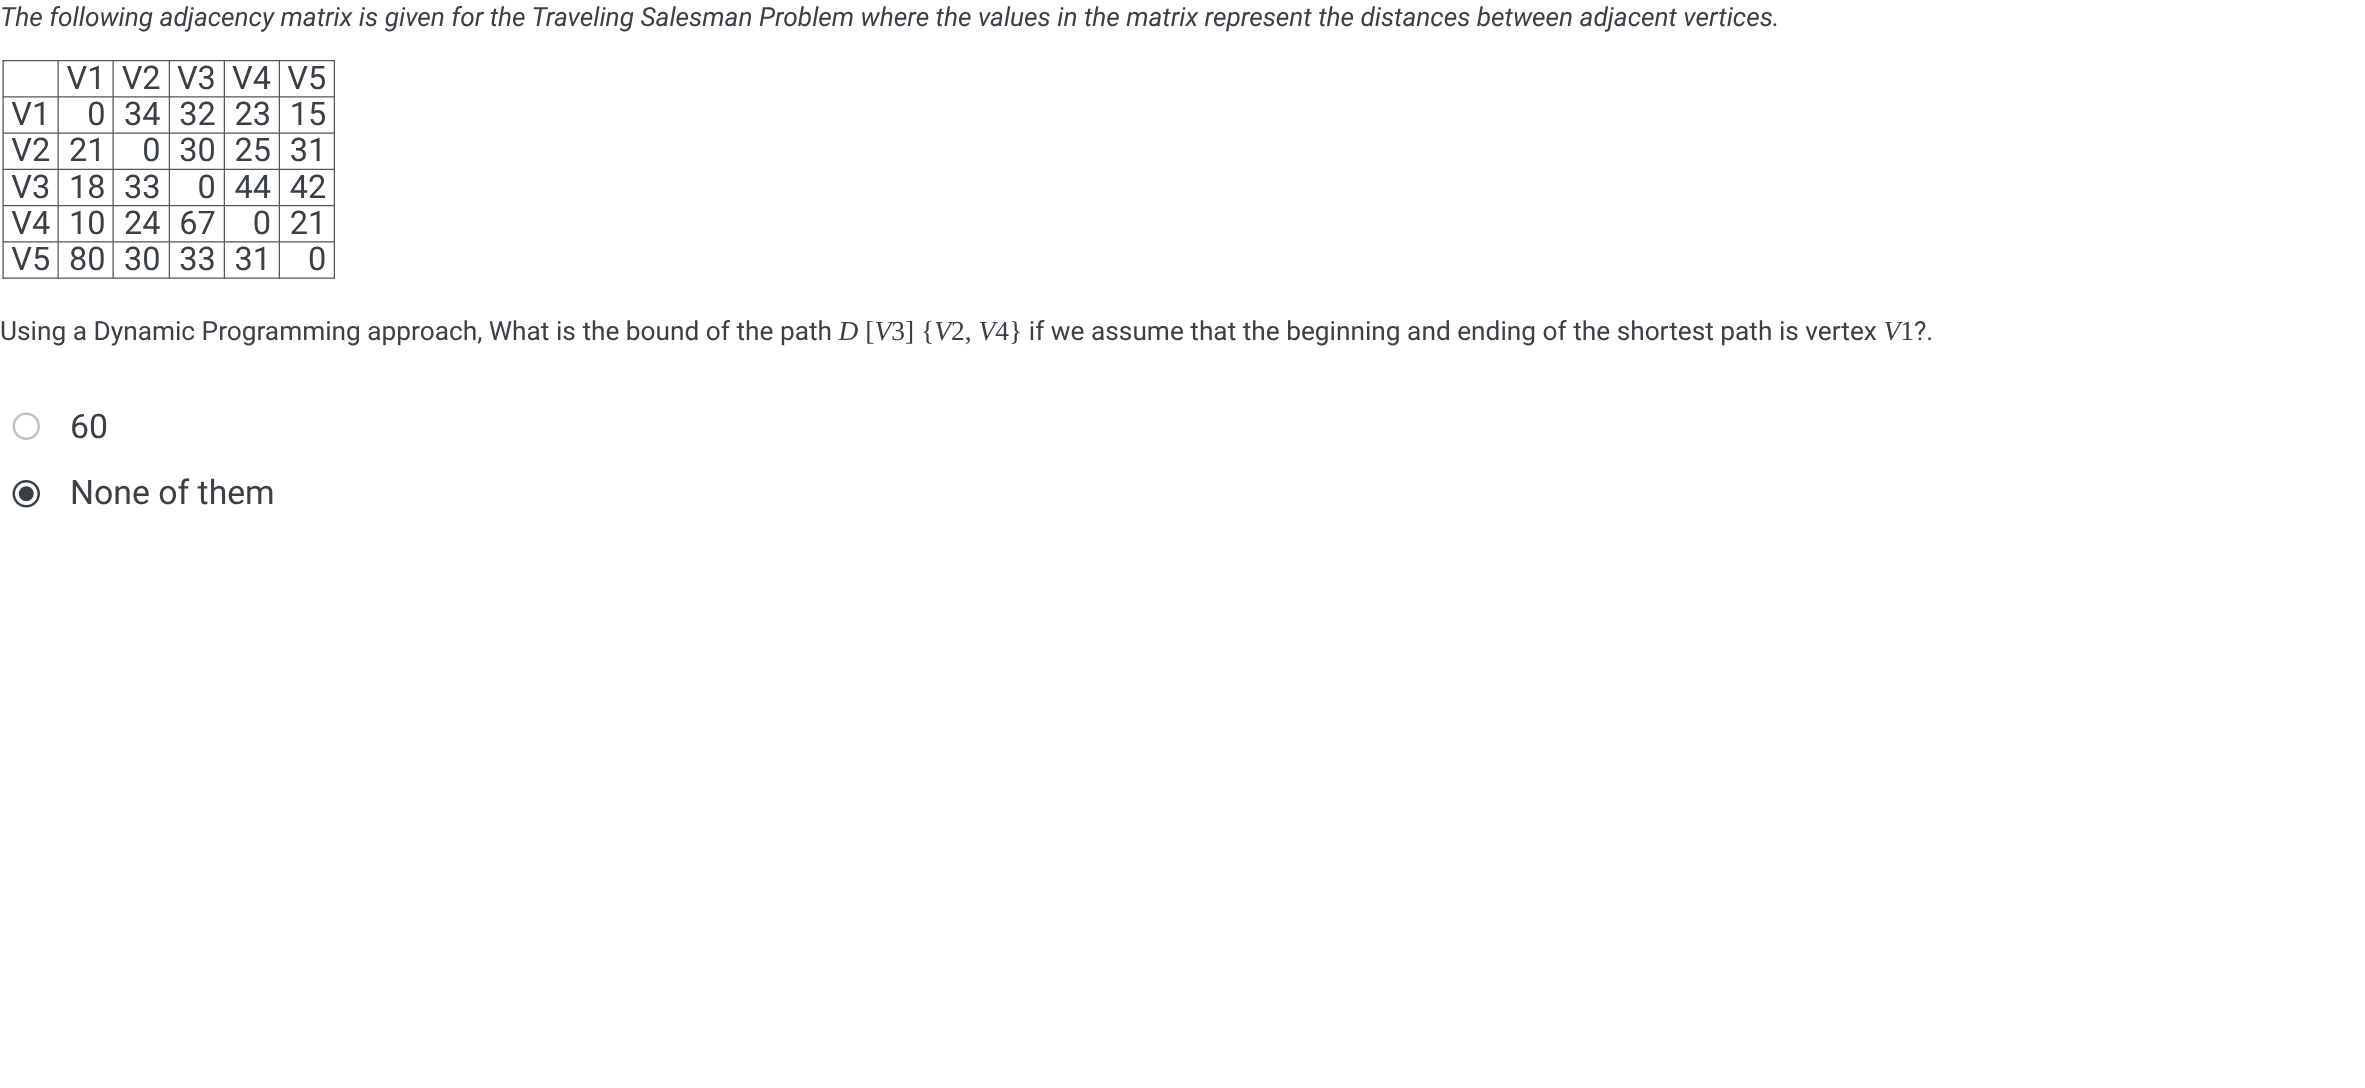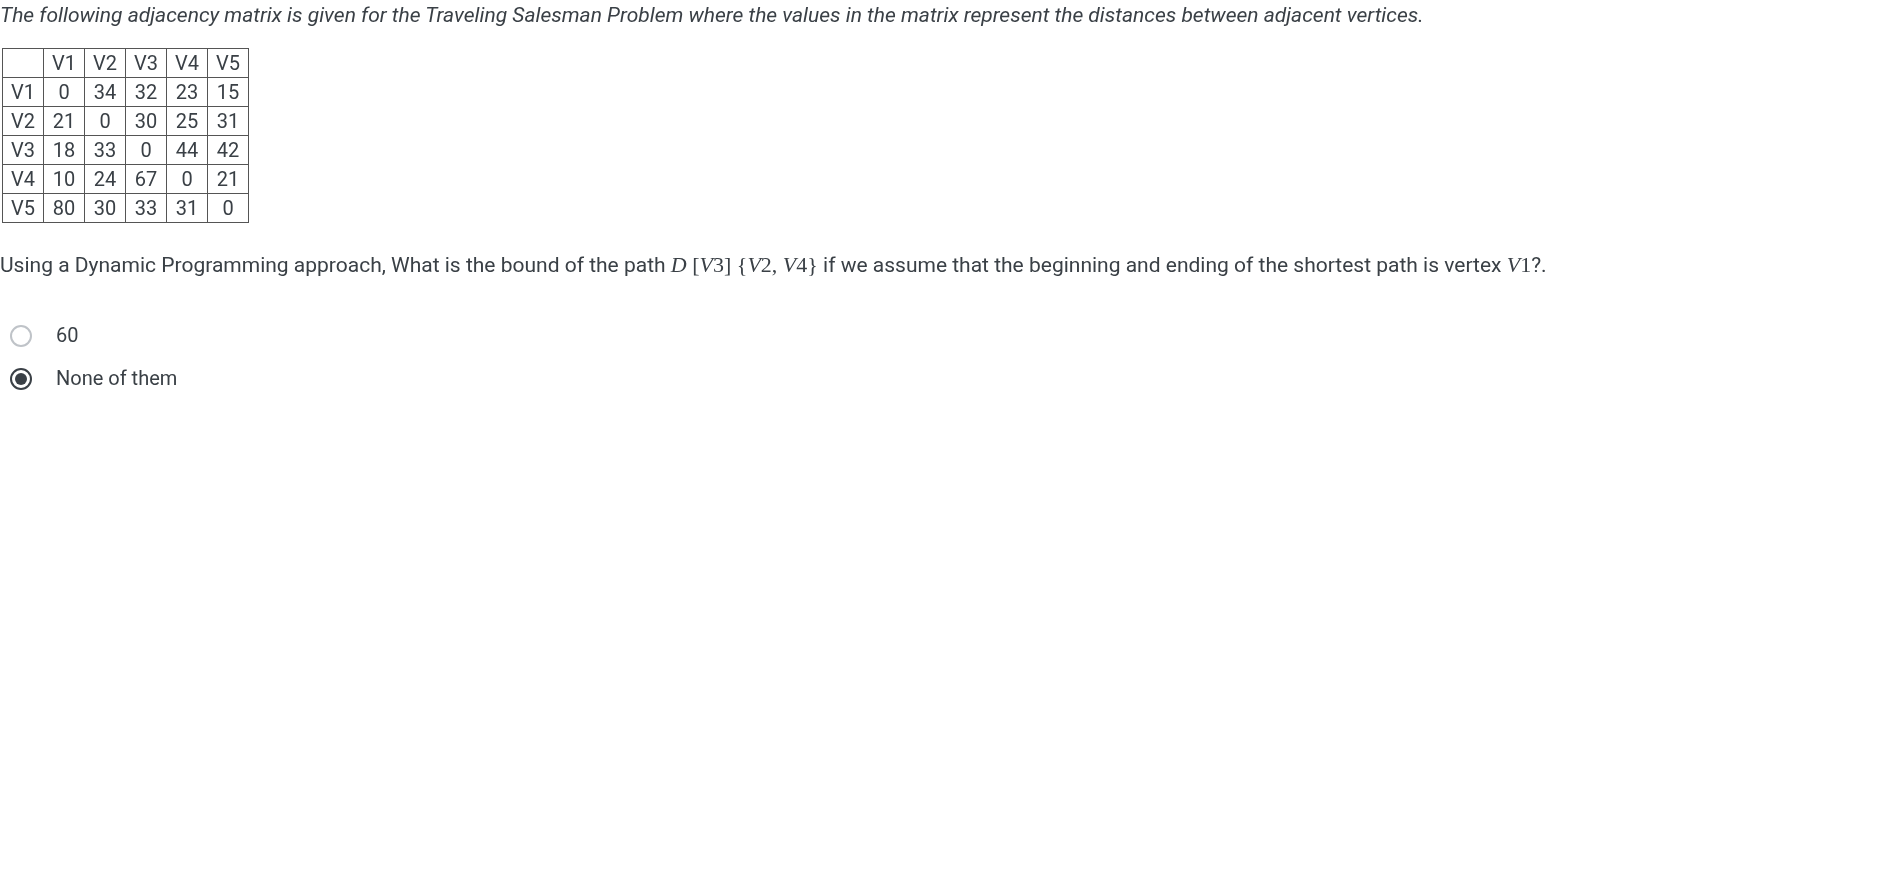--- a/index.html
+++ b/index.html
@@ -14,23 +14,23 @@
     margin: 0 0 18px 0;
     font-style: italic;
   }
   .matrix-table {
     border-collapse: collapse;
     margin: 0 0 26px 2px;
   }
   .matrix-table td, .matrix-table th {
     border: 1px solid #555;
     padding: 0 6px;
-    text-align: center;
+    text-align: right;
     font-weight: 400;
-    font-size: 20px;
+    font-size: 26px;
     min-width: 28px;
     height: 28px;
     line-height: 28px;
   }
   .matrix-table th {
     font-weight: 400;
   }
   .subquestion {
     margin: 0 0 40px 0;
   }
@@ -69,21 +69,21 @@
     position: absolute;
     top: 50%;
     left: 50%;
     width: 12px;
     height: 12px;
     background: #3a4046;
     border-radius: 50%;
     transform: translate(-50%, -50%);
   }
   .option-label {
-    font-size: 20px;
+    font-size: 27px;
     color: #3a4046;
   }
 </style>
 </head>
 <body>
 
 <p class="question-text">The following adjacency matrix is given for the Traveling Salesman Problem where the values in the matrix represent the distances between adjacent vertices.</p>
 
 <table class="matrix-table">
   <tbody>

